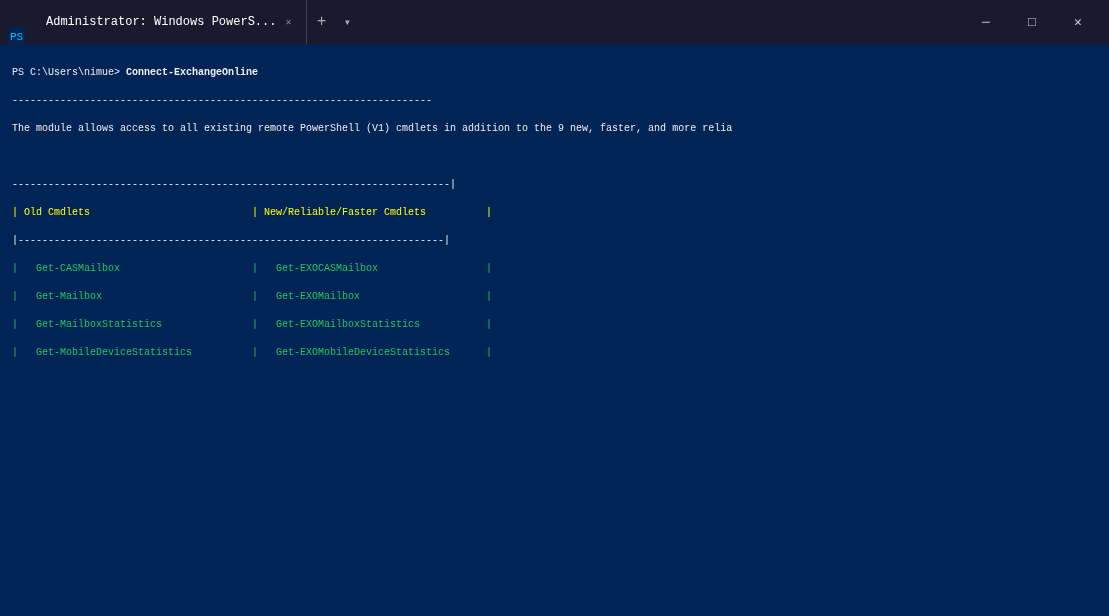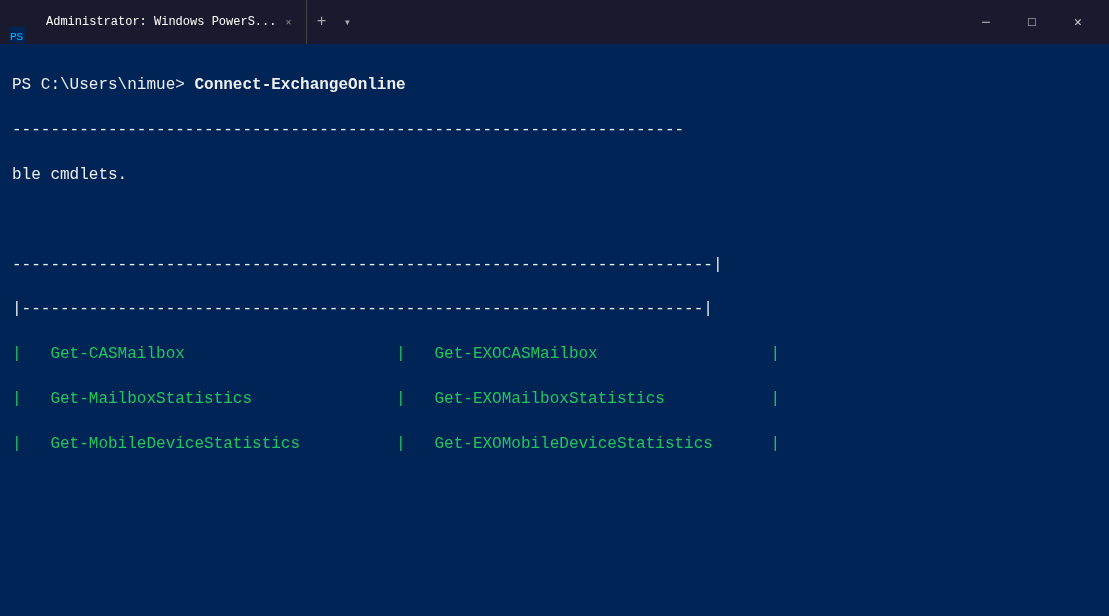--- a/index.html
+++ b/index.html
@@ -107,21 +107,21 @@
       font-size: 13px;
       color: #ccc;
       cursor: pointer;
     }
 
     
     .terminal {
       flex: 1;
       background: #012456;
       color: #eee;
-      font-size: 16px;
+      font-size: 10px;
       line-height: 1.4;
       padding: 8px 12px;
       overflow: hidden;
       white-space: pre;
       font-family: 'Courier New', Courier, monospace;
     }
 
     .line {
       display: block;
       white-space: pre;
@@ -169,25 +169,27 @@
   <div class="titlebar-controls">
     <div class="ctrl-btn minimize">─</div>
     <div class="ctrl-btn maximize">□</div>
     <div class="ctrl-btn close">✕</div>
   </div>
 </div>
 
 <div class="terminal">
 <span class="line"><span class="prompt">PS C:\Users\nimue&gt; </span><span class="cmd">Connect-ExchangeOnline</span></span>
 <span class="line separator">----------------------------------------------------------------------</span>
-<span class="line">ble cmdlets.</span>
+<span class="line">The module allows access to all existing remote PowerShell (V1) cmdlets in addition to the 9 new, faster, <span>and</span> more relia</span>
 <span class="line"> </span>
 <span class="line separator">-------------------------------------------------------------------------|</span>
+<span class="line tbl-header">| Old Cmdlets                           | New/Reliable/Faster Cmdlets          |</span>
 <span class="line separator">|-----------------------------------------------------------------------|</span>
 <span class="line tbl-cell">|   Get-CASMailbox                      |   Get-EXOCASMailbox                  |</span>
+<span class="line tbl-cell">|   Get-Mailbox                         |   Get-EXOMailbox                     |</span>
 <span class="line tbl-cell">|   Get-MailboxStatistics               |   Get-EXOMailboxStatistics           |</span>
 <span class="line tbl-cell">|   Get-MobileDeviceStatistics          |   Get-EXOMobileDeviceStatistics      |</span>
 
 
 
 
 
 
 
 

